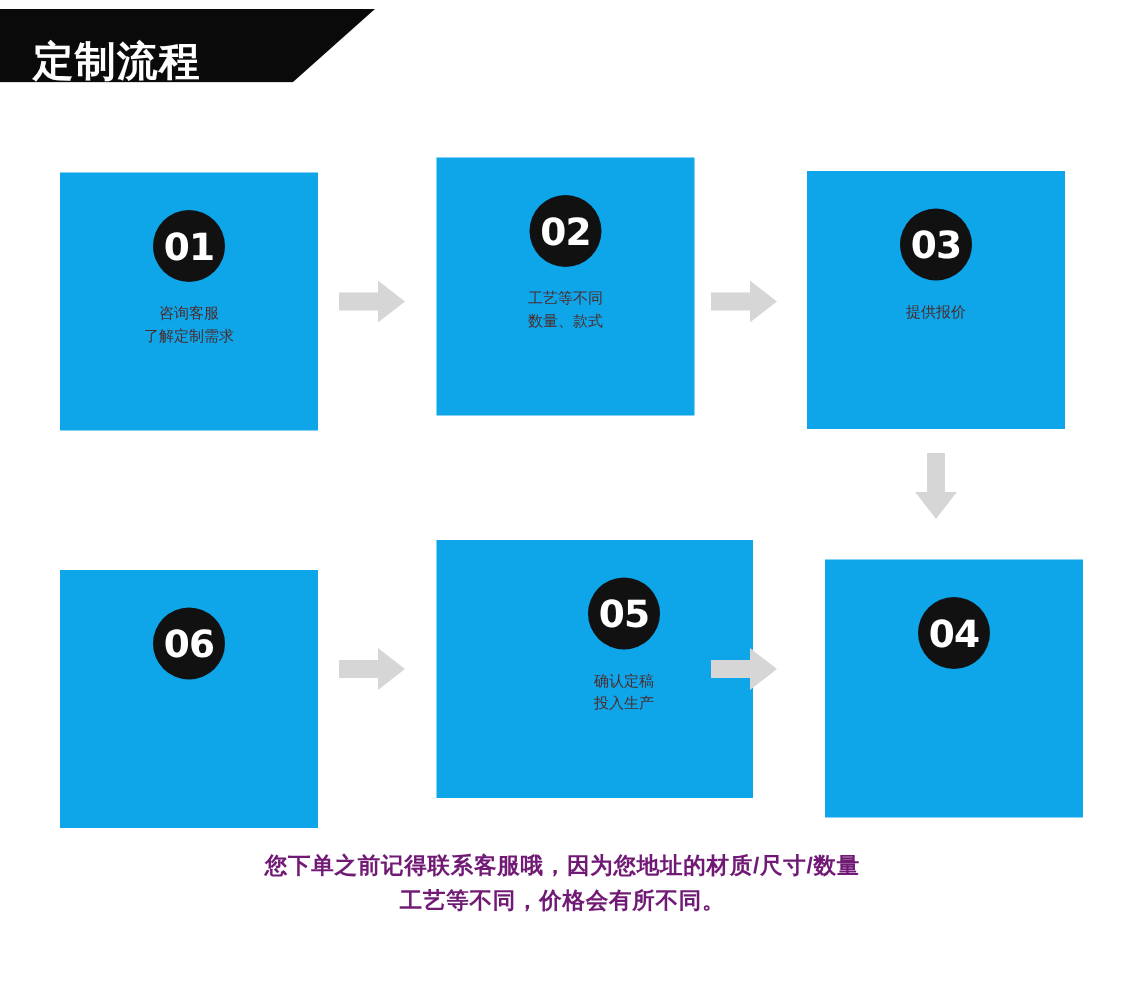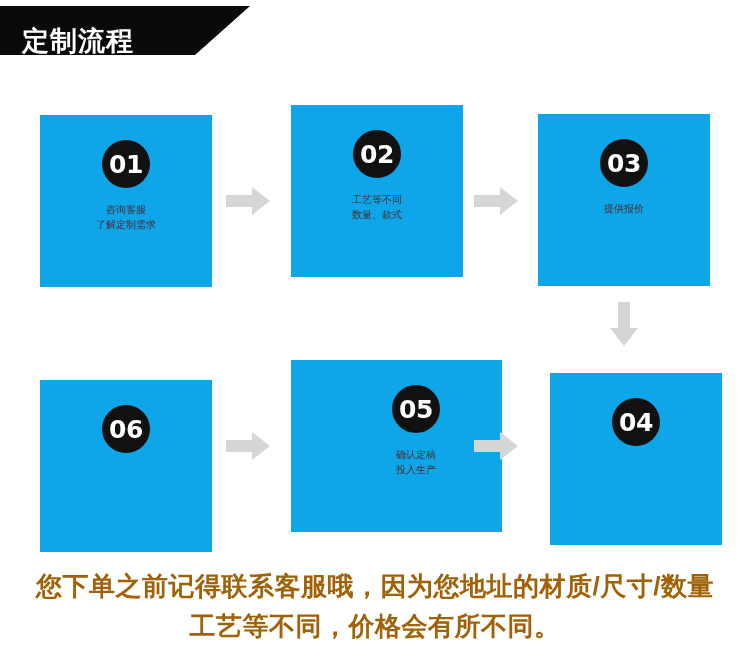--- a/index.html
+++ b/index.html
@@ -111,22 +111,22 @@
     color: #d6d6d6;
   }
 
   
   .footer-note {
     position: absolute;
     left: 0;
     top: 566px;
     width: 750px;
     text-align: center;
-    color: #a16207;
-    font-size: 26px;
+    color: #701a75;
+    font-size: 15px;
     font-weight: bold;
     line-height: 1.55;
     white-space: pre-line;
     letter-spacing: 0.5px;
   }
 </style>
 </head>
 <body>
 
 <div class="banner">

